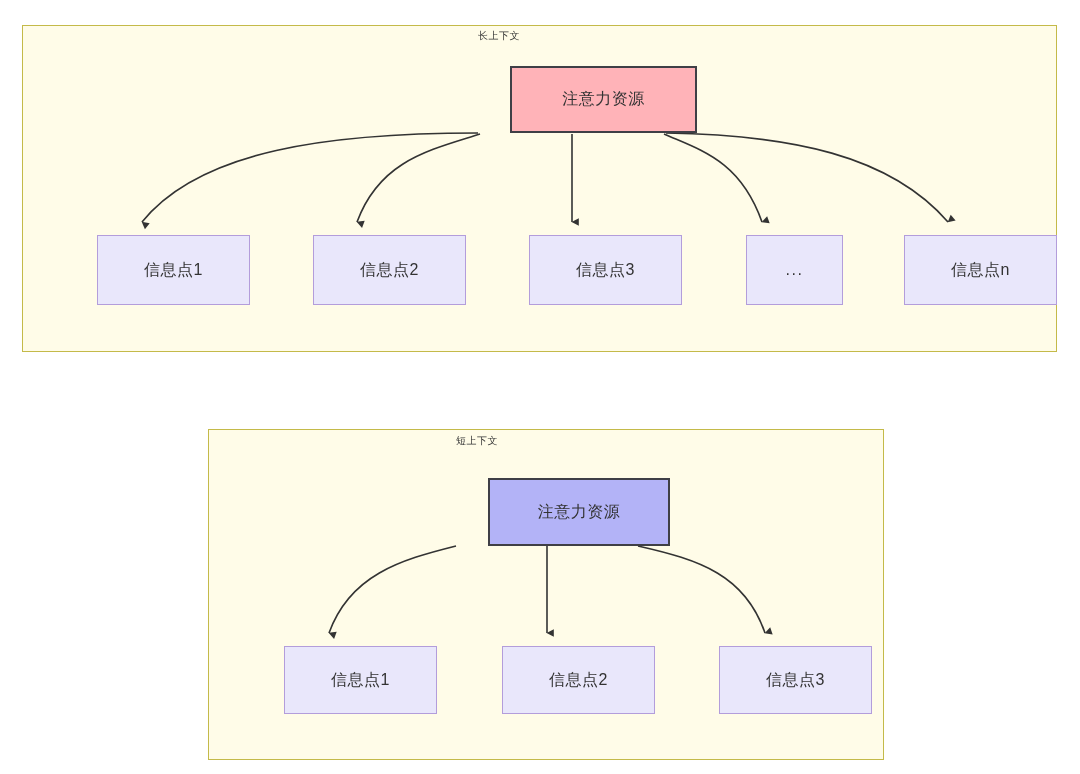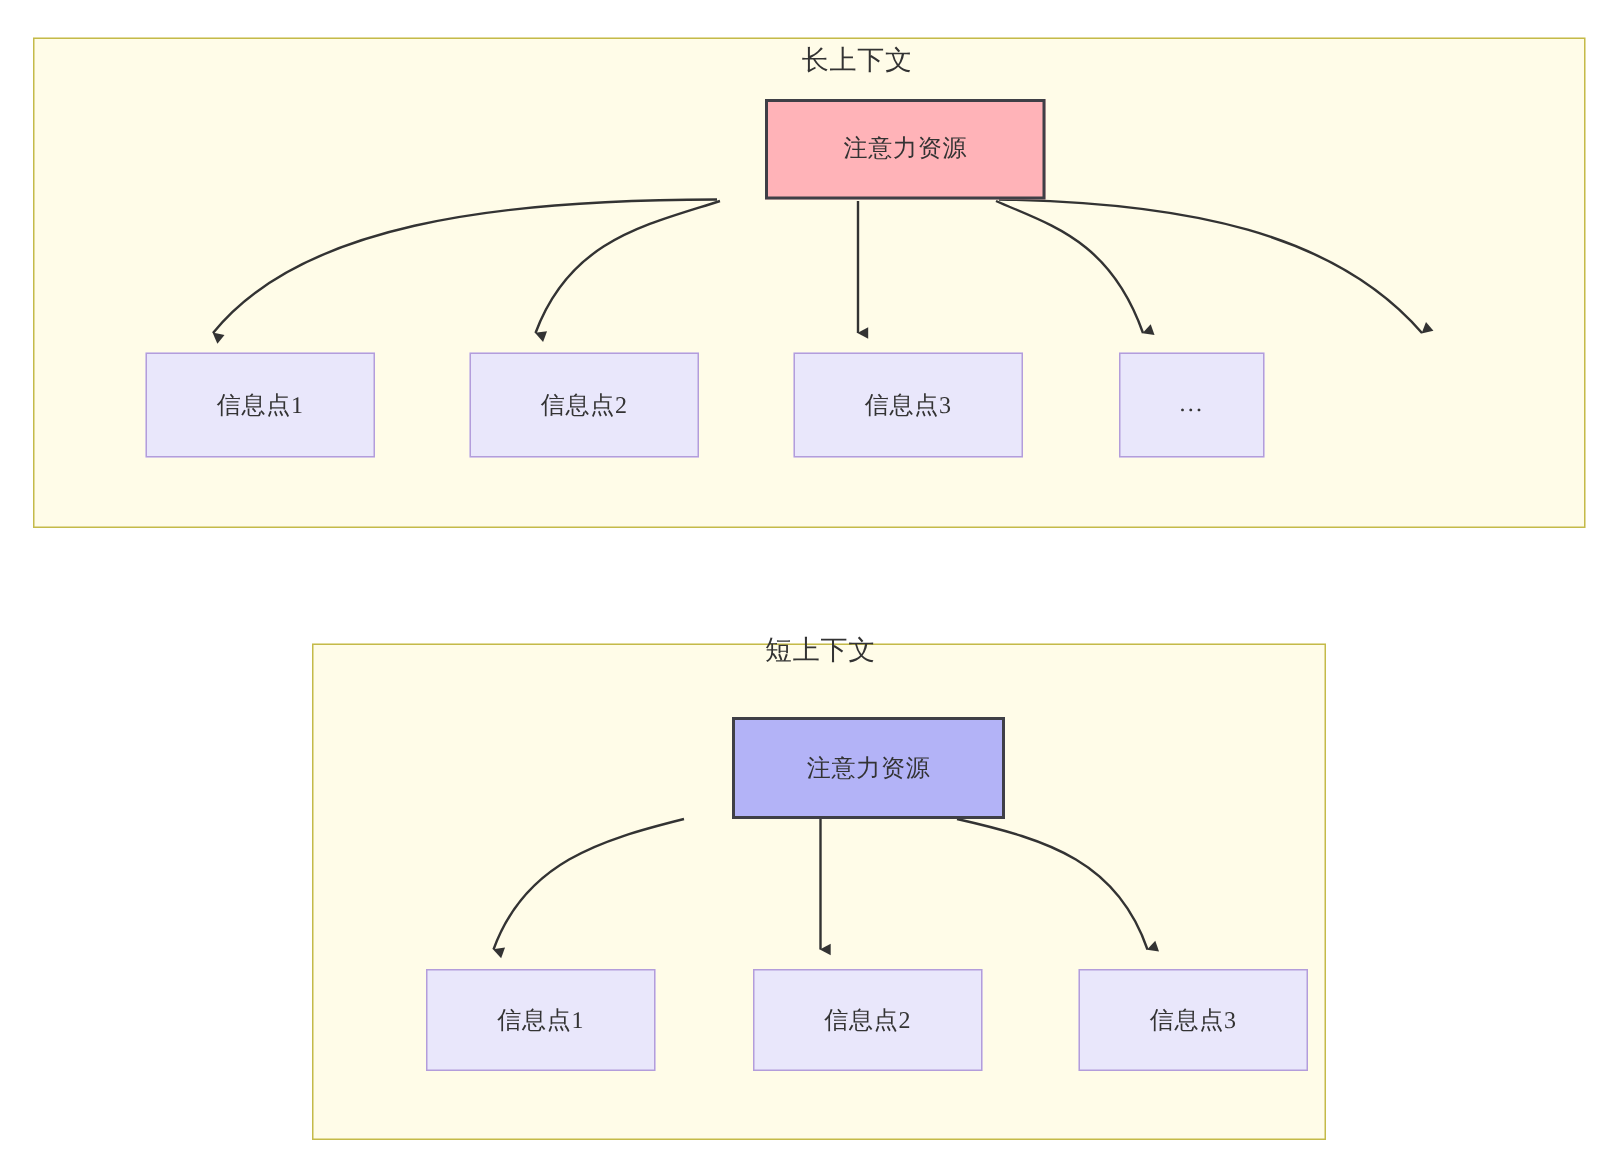--- a/index.html
+++ b/index.html
@@ -30,22 +30,21 @@
     pointer-events: none;
   }
   .panel {
     position: absolute;
     background: #fffce8;
     border: 1.6px solid #c4ba49;
     box-sizing: border-box;
   }
   .panel-title {
     position: absolute;
-    text-align: center;
-    font-size: 18px;
+    font-size: 10px;
     color: #333333;
     letter-spacing: 0.5px;
     white-space: nowrap;
     line-height: 1;
   }
   .node {
     position: absolute;
     box-sizing: border-box;
     display: flex;
     align-items: center;
@@ -61,21 +60,20 @@
     border: 2.4px solid #3f3f46;
   }
   .node.root-short {
     background: #b3b3f7;
     border: 2.4px solid #3f3f46;
   }
   .node.info {
     background: #e9e7fb;
     border: 1.6px solid #b39ddb;
     font-size: 16px;
-    font-family: Liberation Serif, serif;
   }
   .node.info.ellipsis {
     font-size: 16px;
     letter-spacing: 1.5px;
   }
 </style>
 </head>
 <body>
 
 <div id="stage">
@@ -107,24 +105,25 @@
   <div class="node root-long" style="left:478px; top:66px; width:187px; height:67px;">注意力资源</div>
 
   <div class="node info" style="left:65px; top:235px; width:153px; height:70px;">信息点1</div>
 
   <div class="node info" style="left:281px; top:235px; width:153px; height:70px;">信息点2</div>
 
   <div class="node info" style="left:497px; top:235px; width:153px; height:70px;">信息点3</div>
 
   <div class="node info ellipsis" style="left:714px; top:235px; width:97px; height:70px;">...</div>
 
+  <div class="node info" style="left:872px; top:235px; width:153px; height:70px;">信息点n</div>
 
   <div class="panel" style="left:208px; top:429px; width:676px; height:331px;"></div>
 
-  <div class="panel-title" style="left:456px; top:424px; width:182px;">短上下文</div>
+  <div class="panel-title" style="left:456px; top:436px; width:182px;">短上下文</div>
 
   <svg class="layer" viewBox="0 0 1080 774" xmlns="http://www.w3.org/2000/svg">
     <g fill="none" stroke="#333333" stroke-width="1.6" marker-end="url(#ah)">
 
       <path d="M456,546 C400,560 350,575 329,633"></path>
 
       <path d="M547,546 L547,633"></path>
 
       <path d="M638,546 C700,560 745,575 765,633"></path>
     </g>

